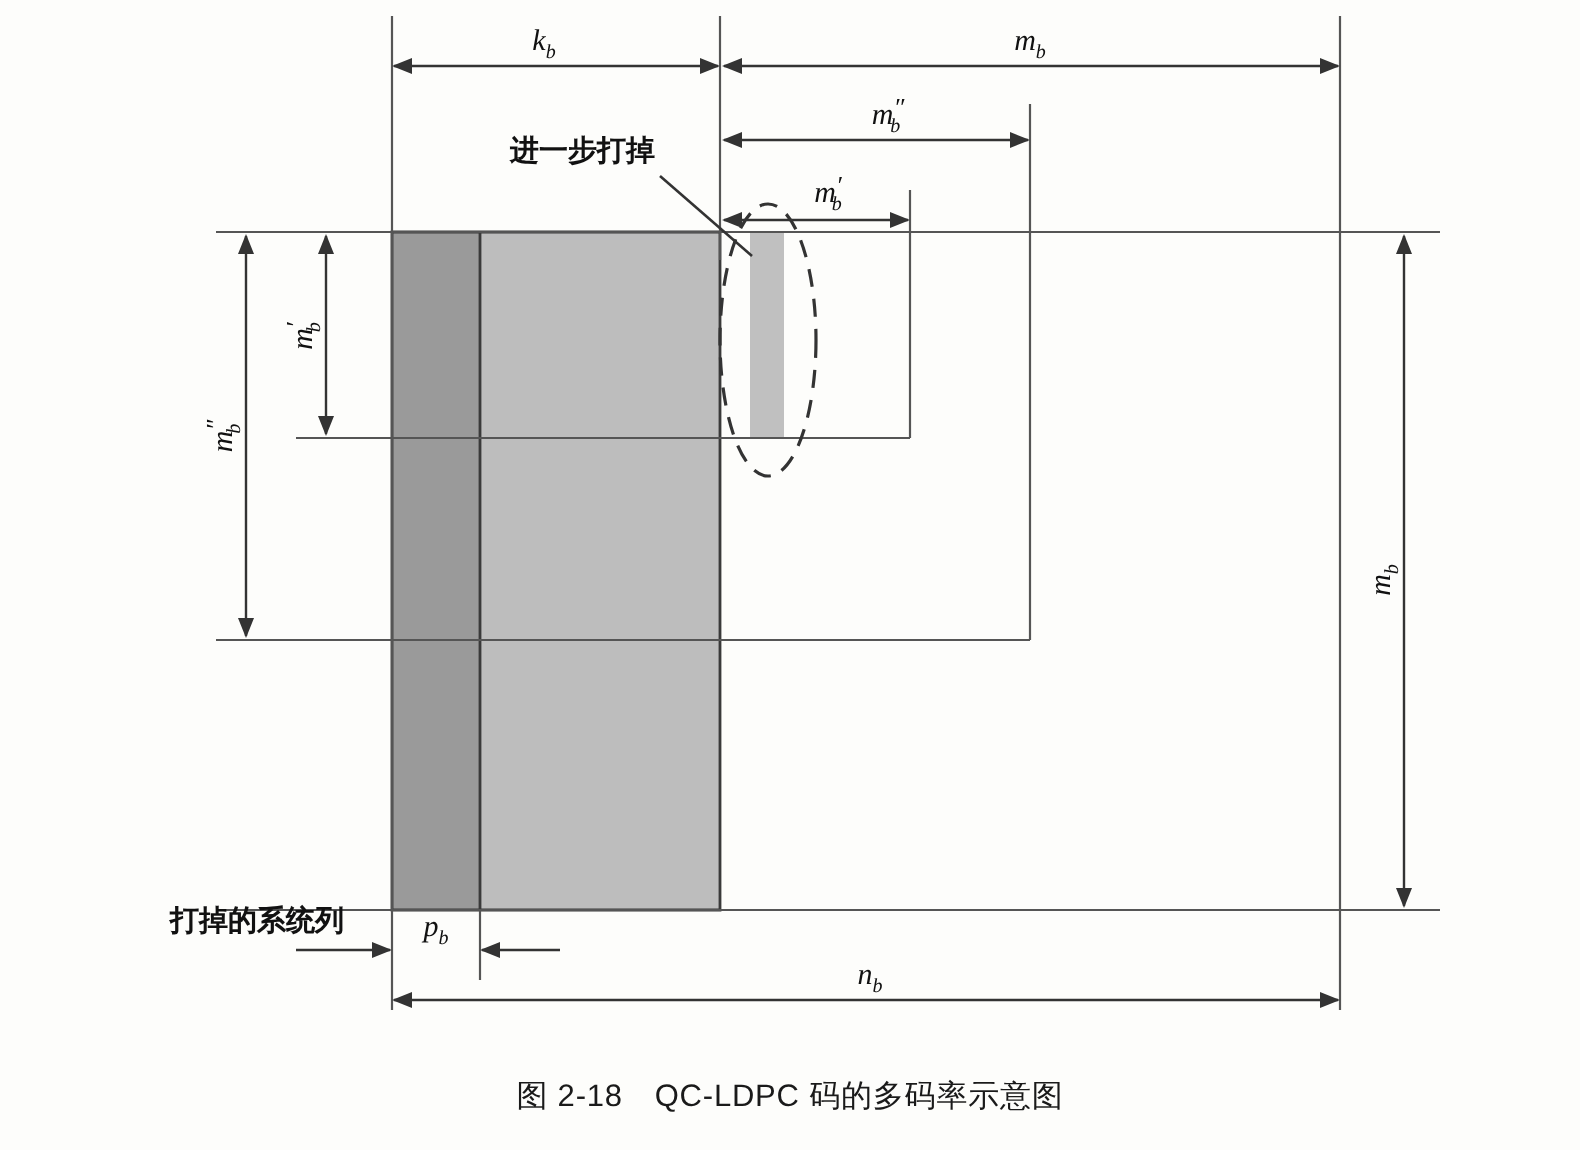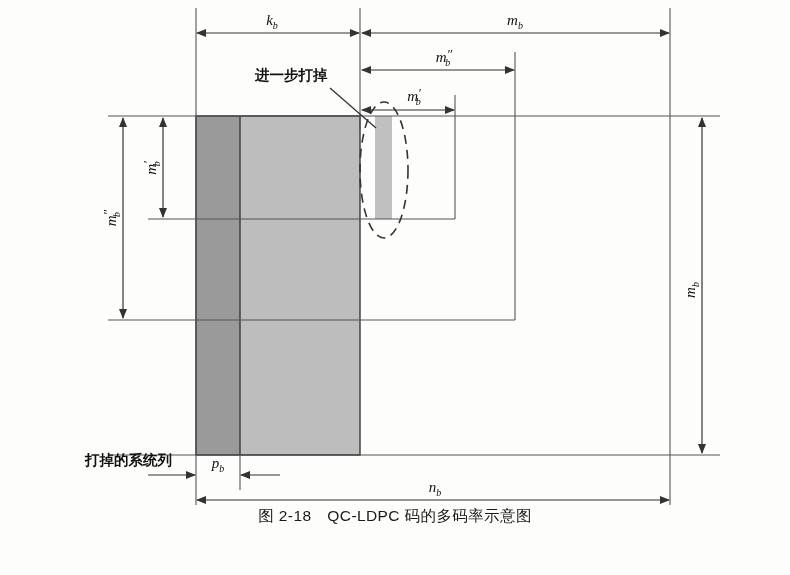--- a/index.html
+++ b/index.html
@@ -5,21 +5,21 @@
   html,body{margin:0;padding:0;}
   body{
     width:790px;height:575px;
     background:#fdfdfb;
     font-family:"Liberation Serif", serif;
     overflow:hidden;
   }
   #figure-root{position:relative;width:650px;height:575px;}
   svg.diagram{position:absolute;left:0;top:0;width:790px;height:575px;display:block;}
   .cap{
-    position:absolute;left:0;top:506px;width:790px;
+    position:absolute;left:0;top:538px;width:790px;
     text-align:center;
     font-family:"Liberation Sans", sans-serif;
     font-size:15.5px;
     color:#1a1a1a;
     letter-spacing:.4px;
   }
   text{font-family:"Liberation Serif", serif;fill:#111;}
   .mathlbl{font-style:italic;font-size:15px;}
   .mathsub{font-style:italic;font-size:10px;}
   .prime{font-style:italic;font-size:13px;}

